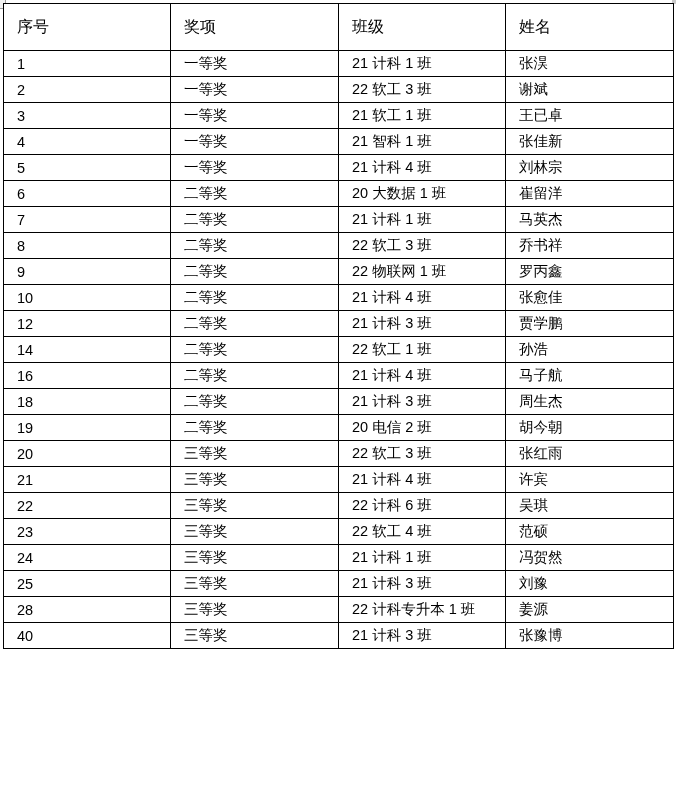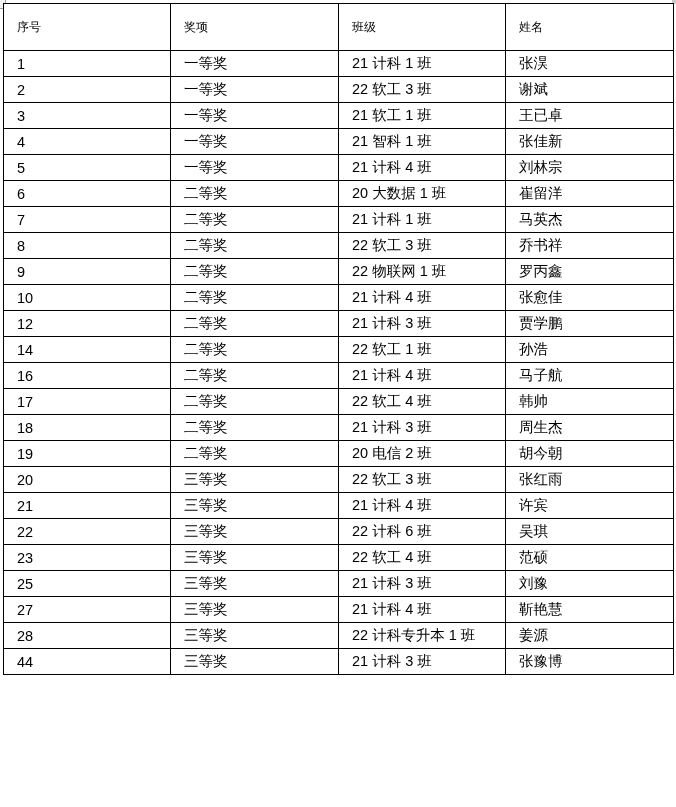--- a/index.html
+++ b/index.html
@@ -34,21 +34,21 @@
   table.award-table td {
     border: 1px solid #000000;
     text-align: left;
     vertical-align: middle;
     padding: 0 4px 0 13px;
     white-space: nowrap;
     overflow: hidden;
   }
   table.award-table th {
     height: 46px;
-    font-size: 12px;
+    font-size: 16px;
     font-weight: normal;
     color: #000000;
   }
   table.award-table td {
     height: 25px;
     font-size: 14.5px;
     color: #000000;
   }
   
   .artifact-tl {
@@ -165,26 +165,20 @@
           <td>22 软工 1 班</td>
           <td>孙浩</td>
         </tr>
         <tr>
           <td>16</td>
           <td>二等奖</td>
           <td>21 计科 4 班</td>
           <td>马子航</td>
         </tr>
         <tr>
-          <td>17</td>
-          <td>二等奖</td>
-          <td>22 软工 4 班</td>
-          <td>韩帅</td>
-        </tr>
-        <tr>
           <td>18</td>
           <td>二等奖</td>
           <td>21 计科 3 班</td>
           <td>周生杰</td>
         </tr>
         <tr>
           <td>19</td>
           <td>二等奖</td>
           <td>20 电信 2 班</td>
           <td>胡今朝</td>
@@ -207,38 +201,38 @@
           <td>22 计科 6 班</td>
           <td>吴琪</td>
         </tr>
         <tr>
           <td>23</td>
           <td>三等奖</td>
           <td>22 软工 4 班</td>
           <td>范硕</td>
         </tr>
         <tr>
+          <td>24</td>
+          <td>三等奖</td>
+          <td>21 计科 1 班</td>
+          <td>冯贺然</td>
+        </tr>
+        <tr>
           <td>25</td>
           <td>三等奖</td>
           <td>21 计科 3 班</td>
           <td>刘豫</td>
-        </tr>
-        <tr>
-          <td>27</td>
-          <td>三等奖</td>
-          <td>21 计科 4 班</td>
-          <td>靳艳慧</td>
         </tr>
         <tr>
           <td>28</td>
           <td>三等奖</td>
           <td>22 计科专升本 1 班</td>
           <td>姜源</td>
         </tr>
         <tr>
-          <td>44</td>
+          <td>40</td>
           <td>三等奖</td>
           <td>21 计科 3 班</td>
           <td>张豫博</td>
         </tr>
       </tbody>
   </table>
 </div>
 
 </body></html>

